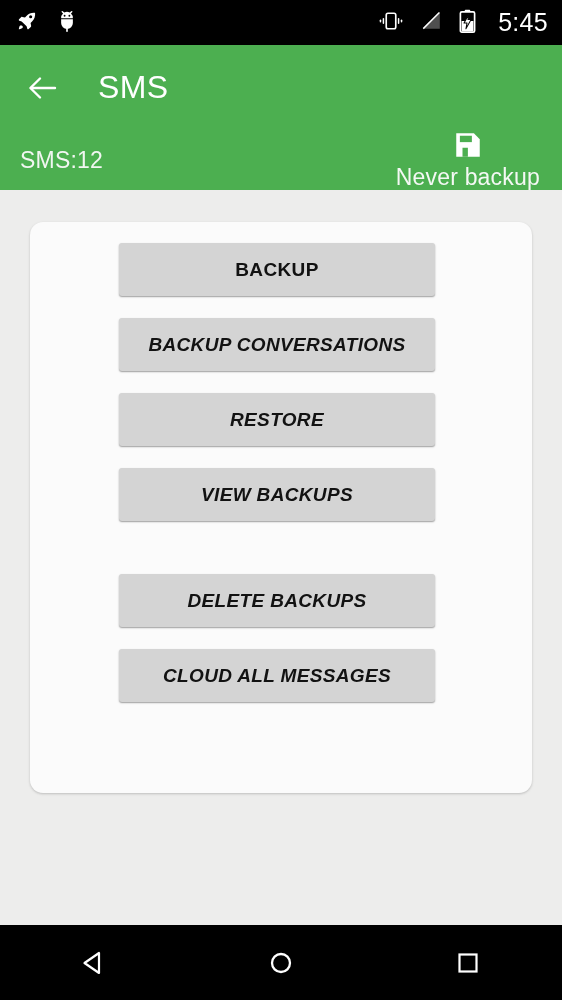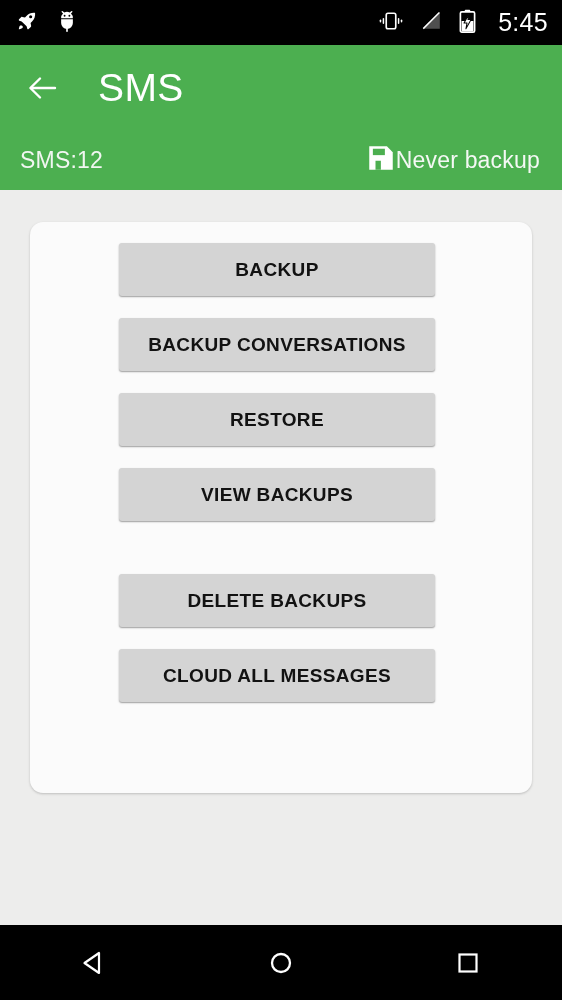--- a/index.html
+++ b/index.html
@@ -27,32 +27,32 @@
   
   .appbar {
     background:#4caf50; height:85px;
     display:flex; align-items:center; padding:0 22px;
   }
   .back-btn {
     width:42px; height:42px; display:flex;
     align-items:center; justify-content:center; cursor:pointer;
   }
   .appbar-title {
-    color:#fff; font-size:39px; font-weight:500;
+    color:#fff; font-size:32px; font-weight:500;
     margin-left:34px; letter-spacing:.4px;
   }
 
   
   .subheader {
     background:#4caf50; height:60px;
     display:flex; align-items:center; padding:0 22px 0 20px;
   }
   .sms-count { color:#f1f6f1; font-size:23px; letter-spacing:.2px; }
   .backup-state {
-    margin-left:auto; display:flex; align-items:center; cursor:pointer;
+    margin-left:auto; display:flex; align-items:center; cursor:pointer;flex-direction:column;
   }
   .backup-state-label { color:#f4f8f4; font-size:23px; letter-spacing:.2px; }
 
   
   .content {
     position:absolute; top:190px; left:0; right:0; bottom:75px;
     background:#ededec; padding:32px 30px 0 30px;
   }
   .card {
     background:#fbfbfb; border-radius:13px; height:571px;
@@ -62,21 +62,21 @@
   }
   .btn {
     width:316px; height:53px; background:#d4d4d4;
     border:none; border-radius:3px;
     font-family:"Liberation Sans", sans-serif;
     font-size:19px; font-weight:700; color:#121212;
     letter-spacing:.35px; text-align:center;
     box-shadow:0 1px 2px rgba(0,0,0,.26), 0 1px 1px rgba(0,0,0,.14);
     cursor:pointer; display:flex; align-items:center; justify-content:center;
   }
-  .btn + .btn { margin-top:22px; }
+  .btn + .btn { margin-top:22px;font-style:italic; }
   .btn.section-gap { margin-top:53px; }
 
   
   .navbar {
     position:absolute; left:0; right:0; bottom:0; height:75px;
     background:#000; display:flex; align-items:center; justify-content:space-around;
   }
   .nav-btn {
     width:90px; height:75px; display:flex;
     align-items:center; justify-content:center; cursor:pointer;

